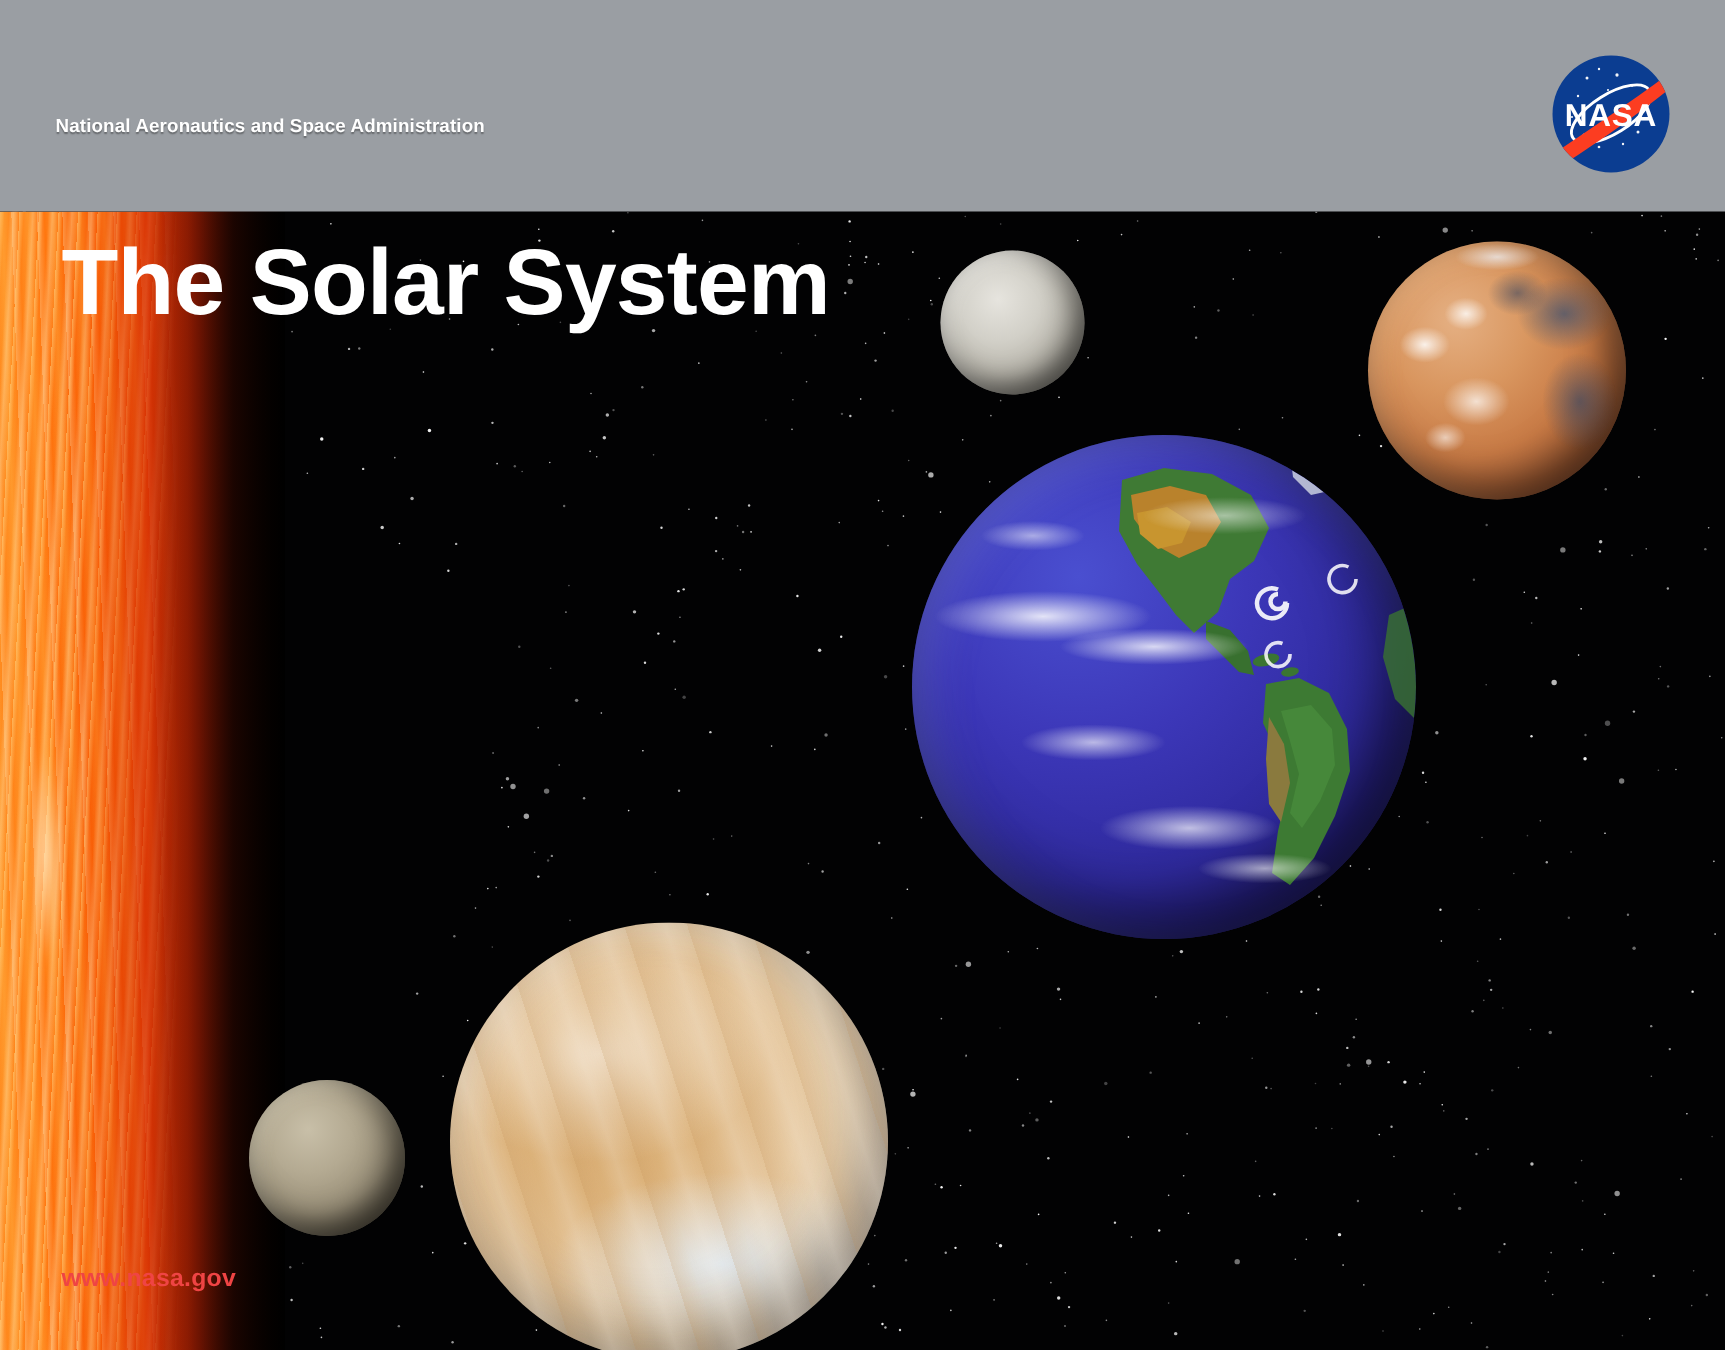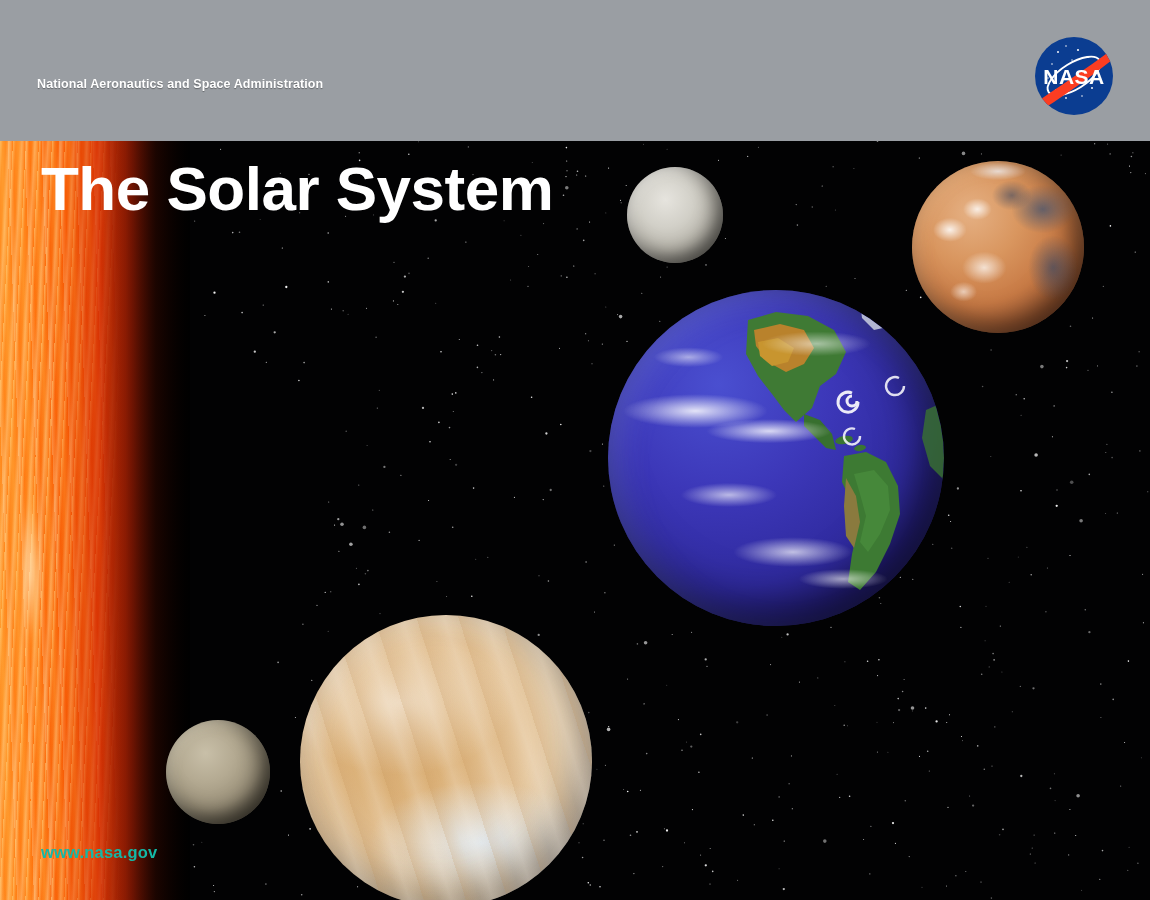--- a/index.html
+++ b/index.html
@@ -250,21 +250,21 @@
     color: #ffffff;
     letter-spacing: -0.2px;
     z-index: 20;
     white-space: nowrap;
   }
   #website {
     position: absolute;
     left: 41px; bottom: 38px;
     font-size: 16.5px;
     font-weight: bold;
-    color: #14b8a6;
+    color: #ef4444;
     letter-spacing: .2px;
     z-index: 20;
     white-space: nowrap;
   }
 </style>
 </head>
 <body>
 
 <div id="poster">
 

